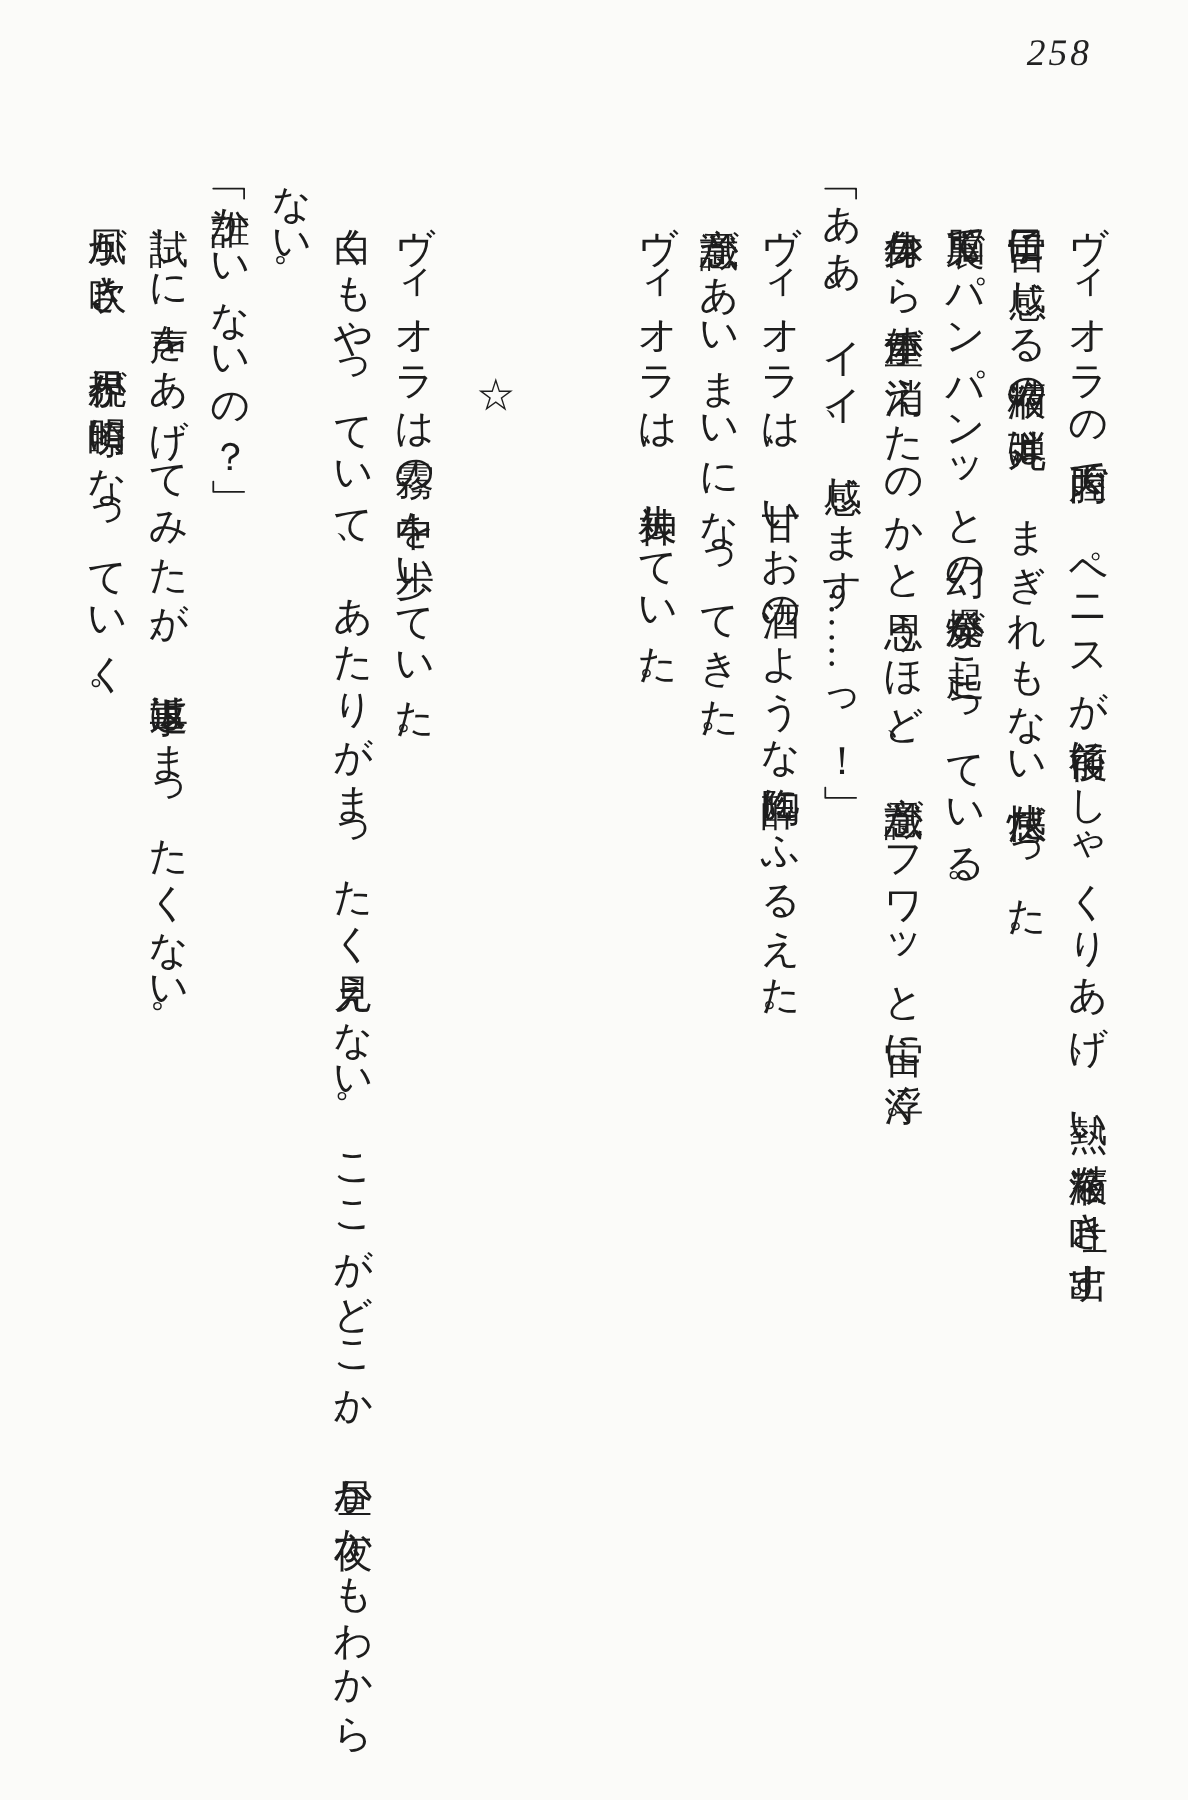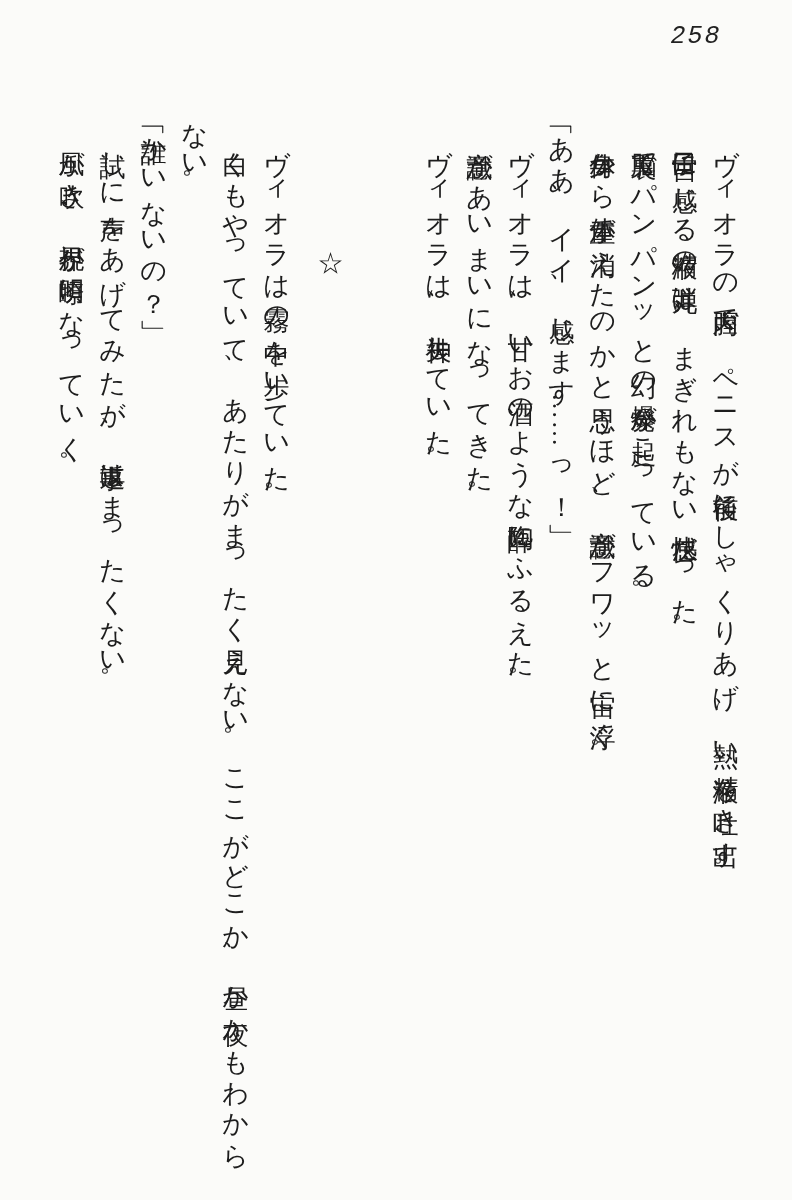--- a/index.html
+++ b/index.html
@@ -14,26 +14,25 @@
     background: #fbfbf9;
     overflow: hidden;
     font-family: "Liberation Serif", "DejaVu Serif", serif;
     color: #1d1d1d;
   }
   .page-number {
     position: absolute;
     top: 22px;
     left: 664px;
     width: 64px;
-    text-align: center;
+    text-align: right;
     font-style: italic;
     font-size: 25px;
     letter-spacing: 2px;
     color: #222;
-    font-family: Liberation Mono, monospace;
   }
   .text-block {
     position: absolute;
     top: 105px;
     right: 46px;
     height: 1018px;
     writing-mode: vertical-rl;
     text-orientation: mixed;
     font-size: 26px;
   }

